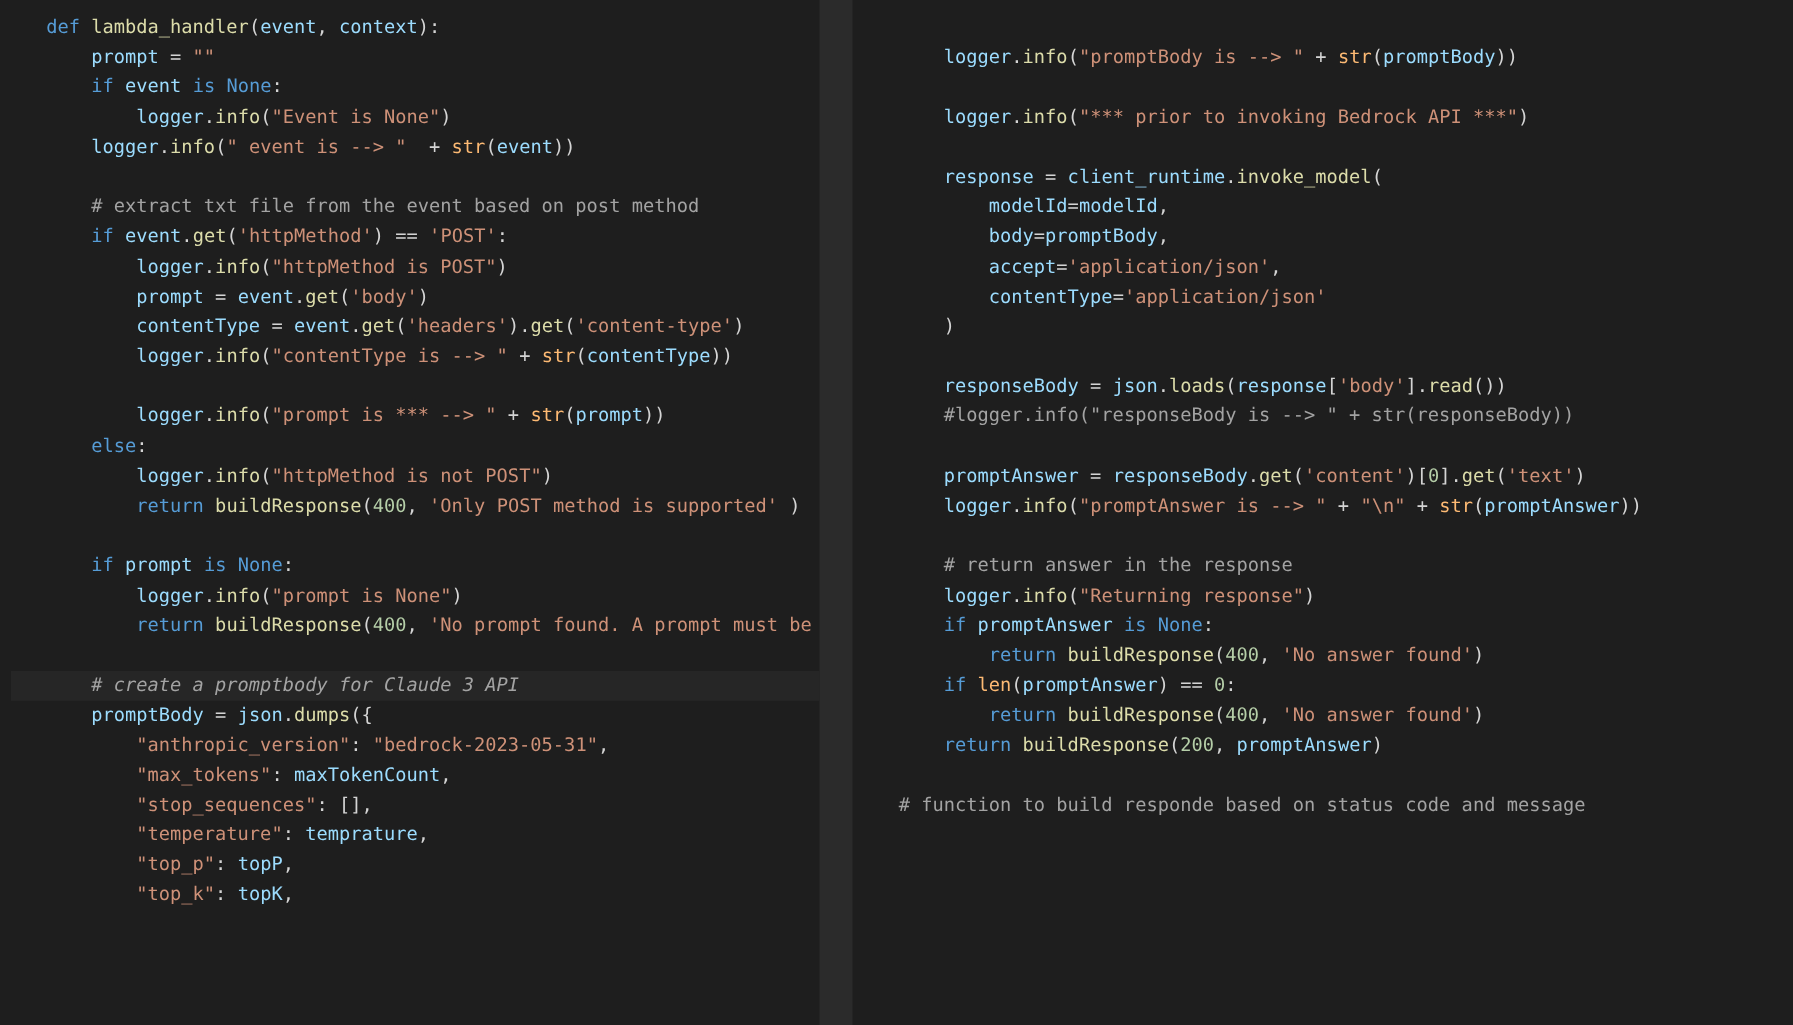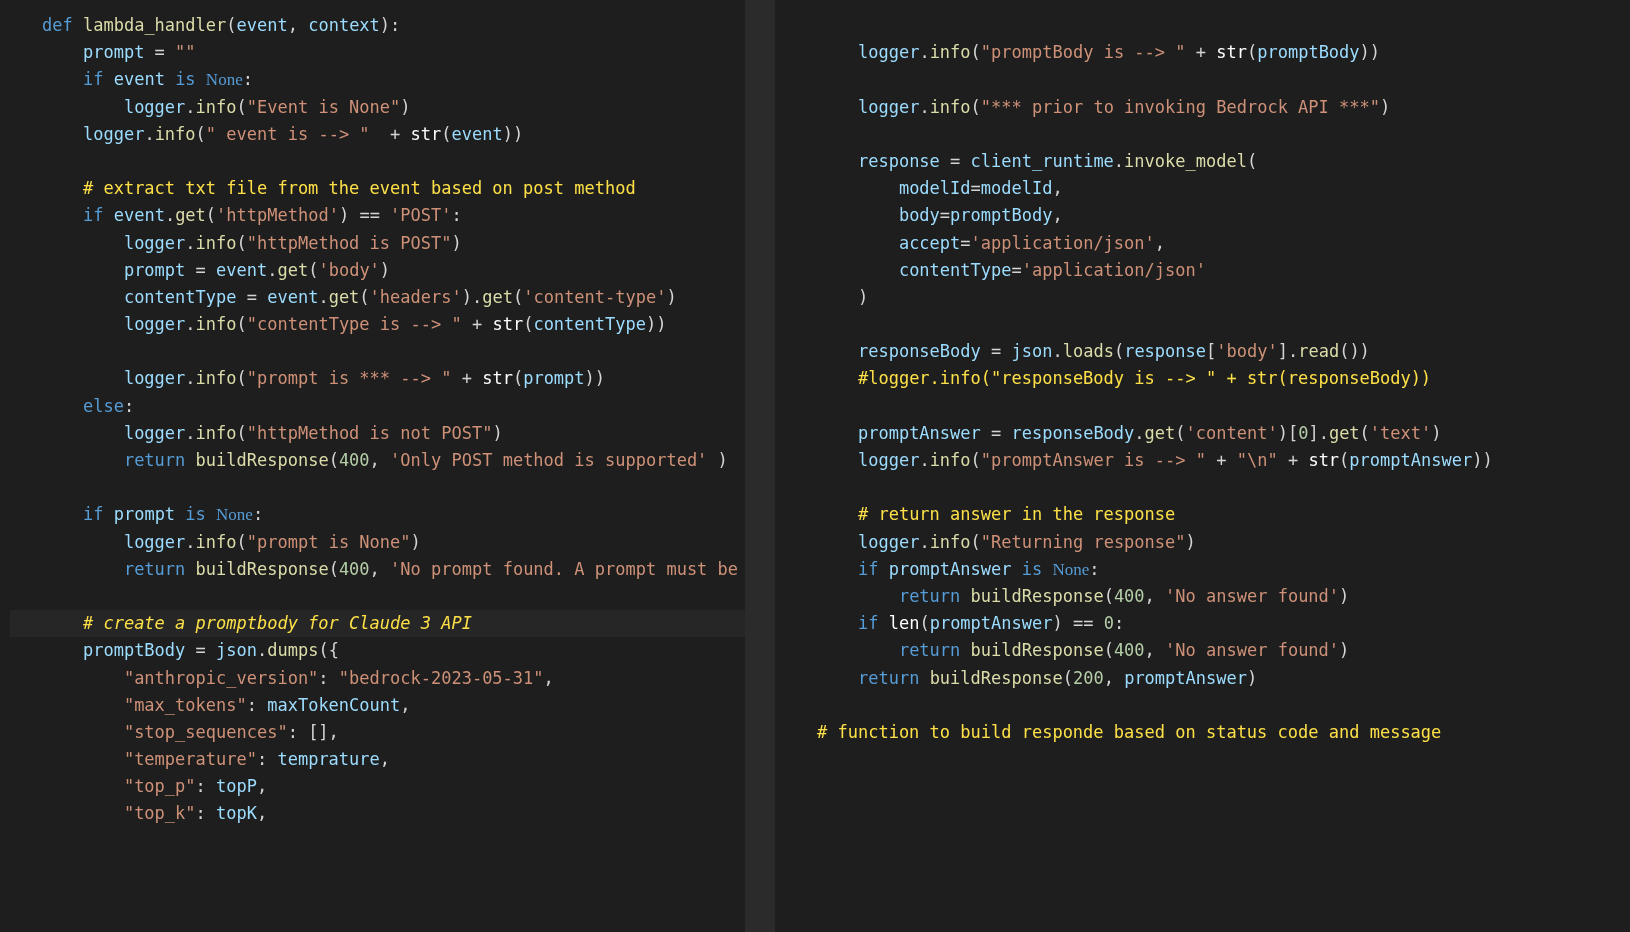--- a/index.html
+++ b/index.html
@@ -35,27 +35,27 @@
     padding-left: 32px;
     min-height: 27px;
   }
   .highlight-line {
     background: rgba(255,255,255,0.04);
     font-style: italic;
   }
   
   
   .kw { color: #569cd6; }      
-  .bi { color: #ffffff; }      
+  .bi { color: #fdba74; }      
   .fn { color: #dcdcaa; }
   .str { color: #ce9178; }     
   .num { color: #b5cea8; }     
-  .cmt { color: #fde047; }     
+  .cmt { color: #a3a3a3; }     
   .var { color: #9cdcfe; }     
   .op { color: #d4d4d4; }
   .punc { color: #d4d4d4; }
-  .const { color: #569cd6; font-family: Liberation Serif, serif; }
+  .const { color: #569cd6; }
 </style>
 </head>
 <body>
 
 <div class="pane pane-left" id="pane-left"><div class="code-line"><span class="kw">def</span><span class="op"> </span><span class="fn">lambda_handler</span><span class="punc">(</span><span class="var">event</span><span class="punc">, </span><span class="var">context</span><span class="punc">):</span></div><div class="code-line"><span class="op">    </span><span class="var">prompt</span><span class="op"> = </span><span class="str">""</span></div><div class="code-line"><span class="op">    </span><span class="kw">if</span><span class="op"> </span><span class="var">event</span><span class="op"> </span><span class="kw">is</span><span class="op"> </span><span class="const">None</span><span class="punc">:</span></div><div class="code-line"><span class="op">        </span><span class="var">logger</span><span class="punc">.</span><span class="fn">info</span><span class="punc">(</span><span class="str">"Event is None"</span><span class="punc">)</span></div><div class="code-line"><span class="op">    </span><span class="var">logger</span><span class="punc">.</span><span class="fn">info</span><span class="punc">(</span><span class="str">" event is --&gt; "</span><span class="op">  + </span><span class="bi">str</span><span class="punc">(</span><span class="var">event</span><span class="punc">))</span></div><div class="code-line">&nbsp;</div><div class="code-line"><span class="op">    </span><span class="cmt"># extract txt file from the event based on post method</span></div><div class="code-line"><span class="op">    </span><span class="kw">if</span><span class="op"> </span><span class="var">event</span><span class="punc">.</span><span class="fn">get</span><span class="punc">(</span><span class="str">'httpMethod'</span><span class="punc">) == </span><span class="str">'POST'</span><span class="punc">:</span></div><div class="code-line"><span class="op">        </span><span class="var">logger</span><span class="punc">.</span><span class="fn">info</span><span class="punc">(</span><span class="str">"httpMethod is POST"</span><span class="punc">)</span></div><div class="code-line"><span class="op">        </span><span class="var">prompt</span><span class="op"> = </span><span class="var">event</span><span class="punc">.</span><span class="fn">get</span><span class="punc">(</span><span class="str">'body'</span><span class="punc">)</span></div><div class="code-line"><span class="op">        </span><span class="var">contentType</span><span class="op"> = </span><span class="var">event</span><span class="punc">.</span><span class="fn">get</span><span class="punc">(</span><span class="str">'headers'</span><span class="punc">).</span><span class="fn">get</span><span class="punc">(</span><span class="str">'content-type'</span><span class="punc">)</span></div><div class="code-line"><span class="op">        </span><span class="var">logger</span><span class="punc">.</span><span class="fn">info</span><span class="punc">(</span><span class="str">"contentType is --&gt; "</span><span class="op"> + </span><span class="bi">str</span><span class="punc">(</span><span class="var">contentType</span><span class="punc">))</span></div><div class="code-line">&nbsp;</div><div class="code-line"><span class="op">        </span><span class="var">logger</span><span class="punc">.</span><span class="fn">info</span><span class="punc">(</span><span class="str">"prompt is *** --&gt; "</span><span class="op"> + </span><span class="bi">str</span><span class="punc">(</span><span class="var">prompt</span><span class="punc">))</span></div><div class="code-line"><span class="op">    </span><span class="kw">else</span><span class="punc">:</span></div><div class="code-line"><span class="op">        </span><span class="var">logger</span><span class="punc">.</span><span class="fn">info</span><span class="punc">(</span><span class="str">"httpMethod is not POST"</span><span class="punc">)</span></div><div class="code-line"><span class="op">        </span><span class="kw">return</span><span class="op"> </span><span class="fn">buildResponse</span><span class="punc">(</span><span class="num">400</span><span class="punc">, </span><span class="str">'Only POST method is supported'</span><span class="punc"> )</span></div><div class="code-line">&nbsp;</div><div class="code-line"><span class="op">    </span><span class="kw">if</span><span class="op"> </span><span class="var">prompt</span><span class="op"> </span><span class="kw">is</span><span class="op"> </span><span class="const">None</span><span class="punc">:</span></div><div class="code-line"><span class="op">        </span><span class="var">logger</span><span class="punc">.</span><span class="fn">info</span><span class="punc">(</span><span class="str">"prompt is None"</span><span class="punc">)</span></div><div class="code-line"><span class="op">        </span><span class="kw">return</span><span class="op"> </span><span class="fn">buildResponse</span><span class="punc">(</span><span class="num">400</span><span class="punc">, </span><span class="str">'No prompt found. A prompt must be provided to process the request'</span></div><div class="code-line">&nbsp;</div><div class="code-line highlight-line"><span class="op">    </span><span class="cmt"># create a promptbody for Claude 3 API</span></div><div class="code-line"><span class="op">    </span><span class="var">promptBody</span><span class="op"> = </span><span class="var">json</span><span class="punc">.</span><span class="fn">dumps</span><span class="punc">({</span></div><div class="code-line"><span class="op">        </span><span class="str">"anthropic_version"</span><span class="punc">: </span><span class="str">"bedrock-2023-05-31"</span><span class="punc">,</span></div><div class="code-line"><span class="op">        </span><span class="str">"max_tokens"</span><span class="punc">: </span><span class="var">maxTokenCount</span><span class="punc">,</span></div><div class="code-line"><span class="op">        </span><span class="str">"stop_sequences"</span><span class="punc">: [],</span></div><div class="code-line"><span class="op">        </span><span class="str">"temperature"</span><span class="punc">: </span><span class="var">temprature</span><span class="punc">,</span></div><div class="code-line"><span class="op">        </span><span class="str">"top_p"</span><span class="punc">: </span><span class="var">topP</span><span class="punc">,</span></div><div class="code-line"><span class="op">        </span><span class="str">"top_k"</span><span class="punc">: </span><span class="var">topK</span><span class="punc">,</span></div></div>
 <div class="pane pane-right" id="pane-right"><div class="code-line">&nbsp;</div><div class="code-line"><span class="op">    </span><span class="var">logger</span><span class="punc">.</span><span class="fn">info</span><span class="punc">(</span><span class="str">"promptBody is --&gt; "</span><span class="op"> + </span><span class="bi">str</span><span class="punc">(</span><span class="var">promptBody</span><span class="punc">))</span></div><div class="code-line">&nbsp;</div><div class="code-line"><span class="op">    </span><span class="var">logger</span><span class="punc">.</span><span class="fn">info</span><span class="punc">(</span><span class="str">"*** prior to invoking Bedrock API ***"</span><span class="punc">)</span></div><div class="code-line">&nbsp;</div><div class="code-line"><span class="op">    </span><span class="var">response</span><span class="op"> = </span><span class="var">client_runtime</span><span class="punc">.</span><span class="fn">invoke_model</span><span class="punc">(</span></div><div class="code-line"><span class="op">        </span><span class="var">modelId</span><span class="op">=</span><span class="var">modelId</span><span class="punc">,</span></div><div class="code-line"><span class="op">        </span><span class="var">body</span><span class="op">=</span><span class="var">promptBody</span><span class="punc">,</span></div><div class="code-line"><span class="op">        </span><span class="var">accept</span><span class="op">=</span><span class="str">'application/json'</span><span class="punc">,</span></div><div class="code-line"><span class="op">        </span><span class="var">contentType</span><span class="op">=</span><span class="str">'application/json'</span></div><div class="code-line"><span class="op">    </span><span class="punc">)</span></div><div class="code-line">&nbsp;</div><div class="code-line"><span class="op">    </span><span class="var">responseBody</span><span class="op"> = </span><span class="var">json</span><span class="punc">.</span><span class="fn">loads</span><span class="punc">(</span><span class="var">response</span><span class="punc">[</span><span class="str">'body'</span><span class="punc">].</span><span class="fn">read</span><span class="punc">())</span></div><div class="code-line"><span class="op">    </span><span class="cmt">#logger.info("responseBody is --&gt; " + str(responseBody))</span></div><div class="code-line">&nbsp;</div><div class="code-line"><span class="op">    </span><span class="var">promptAnswer</span><span class="op"> = </span><span class="var">responseBody</span><span class="punc">.</span><span class="fn">get</span><span class="punc">(</span><span class="str">'content'</span><span class="punc">)[</span><span class="num">0</span><span class="punc">].</span><span class="fn">get</span><span class="punc">(</span><span class="str">'text'</span><span class="punc">)</span></div><div class="code-line"><span class="op">    </span><span class="var">logger</span><span class="punc">.</span><span class="fn">info</span><span class="punc">(</span><span class="str">"promptAnswer is --&gt; "</span><span class="op"> + </span><span class="str">"\n"</span><span class="op"> + </span><span class="bi">str</span><span class="punc">(</span><span class="var">promptAnswer</span><span class="punc">))</span></div><div class="code-line">&nbsp;</div><div class="code-line"><span class="op">    </span><span class="cmt"># return answer in the response</span></div><div class="code-line"><span class="op">    </span><span class="var">logger</span><span class="punc">.</span><span class="fn">info</span><span class="punc">(</span><span class="str">"Returning response"</span><span class="punc">)</span></div><div class="code-line"><span class="op">    </span><span class="kw">if</span><span class="op"> </span><span class="var">promptAnswer</span><span class="op"> </span><span class="kw">is</span><span class="op"> </span><span class="const">None</span><span class="punc">:</span></div><div class="code-line"><span class="op">        </span><span class="kw">return</span><span class="op"> </span><span class="fn">buildResponse</span><span class="punc">(</span><span class="num">400</span><span class="punc">, </span><span class="str">'No answer found'</span><span class="punc">)</span></div><div class="code-line"><span class="op">    </span><span class="kw">if</span><span class="op"> </span><span class="bi">len</span><span class="punc">(</span><span class="var">promptAnswer</span><span class="punc">) == </span><span class="num">0</span><span class="punc">:</span></div><div class="code-line"><span class="op">        </span><span class="kw">return</span><span class="op"> </span><span class="fn">buildResponse</span><span class="punc">(</span><span class="num">400</span><span class="punc">, </span><span class="str">'No answer found'</span><span class="punc">)</span></div><div class="code-line"><span class="op">    </span><span class="kw">return</span><span class="op"> </span><span class="fn">buildResponse</span><span class="punc">(</span><span class="num">200</span><span class="punc">, </span><span class="var">promptAnswer</span><span class="punc">)</span></div><div class="code-line">&nbsp;</div><div class="code-line"><span class="cmt"># function to build responde based on status code and message</span></div></div>
 
 </body></html>

